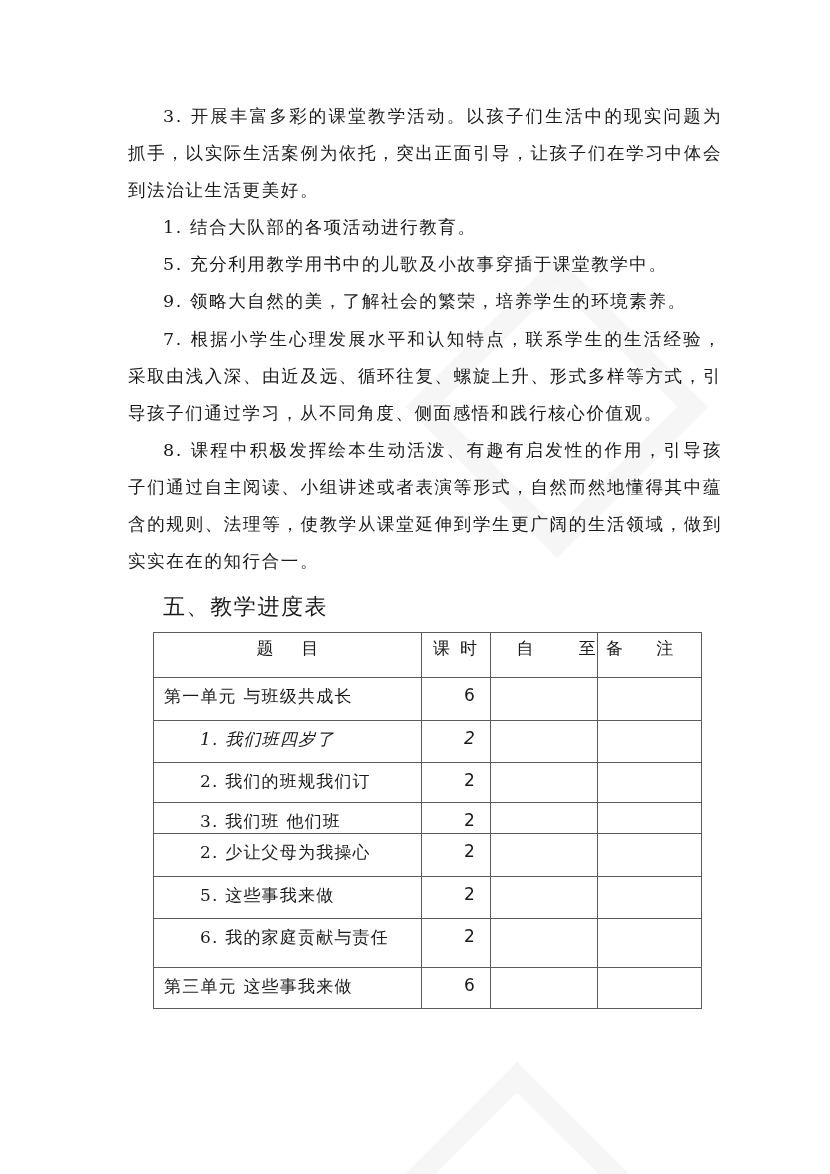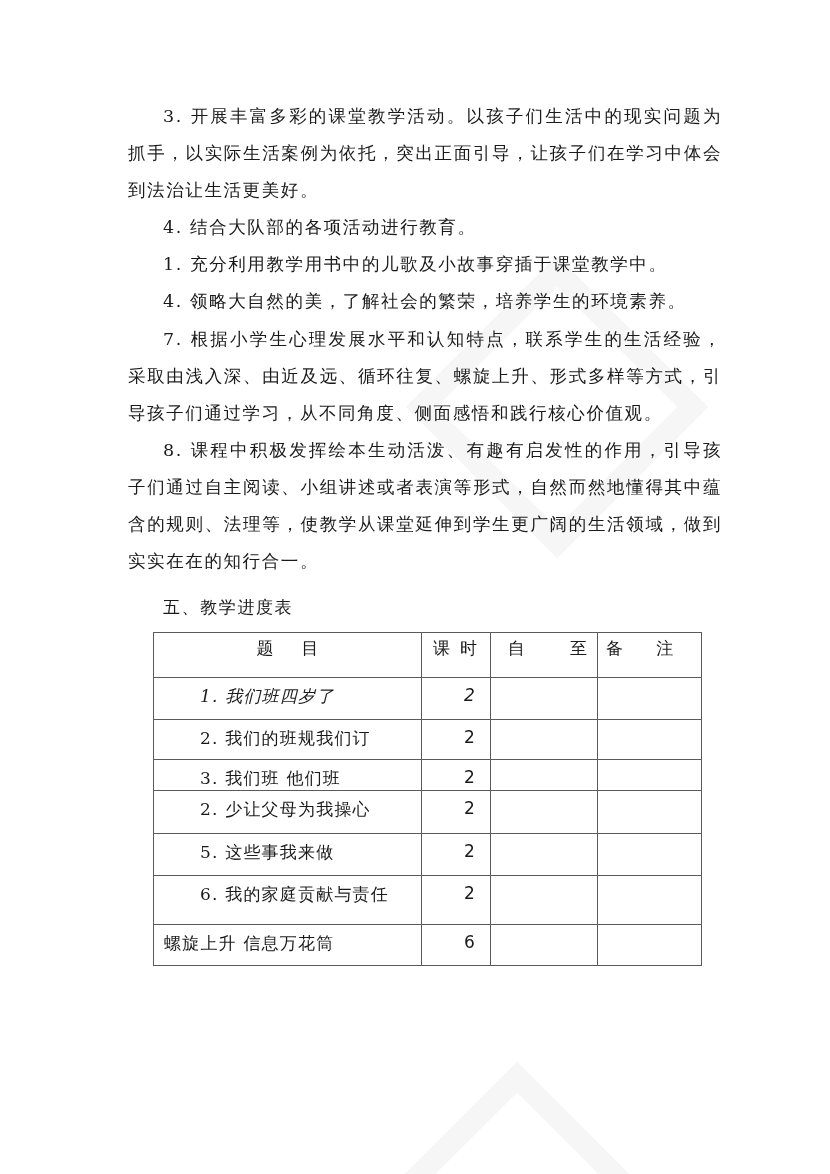--- a/index.html
+++ b/index.html
@@ -9,39 +9,39 @@
       color: #1a1a1a;
     }
     .page { position: absolute; left: 0; top: 0; width: 830px; height: 1174px; }
     .para {
       position: absolute; left: 128px; width: 594px;
       font-size: 17.5px; line-height: 37px; letter-spacing: 1.6px;
       text-align: justify; text-indent: 35px; margin: 0;
     }
     .heading {
       position: absolute; left: 163px; top: 592px;
-      font-size: 17px; line-height: 30px; letter-spacing: 1.6px; margin: 0;
+      font-size: 22px; line-height: 30px; letter-spacing: 1.6px; margin: 0;
     }
     table.schedule {
       position: absolute; left: 153px; top: 632px;
       border-collapse: collapse; table-layout: fixed;
       width: 548px; font-size: 17px; letter-spacing: 1.2px;
     }
     table.schedule td, table.schedule th {
       border: 1.3px solid #5a5a5a; padding: 0; vertical-align: top;
       font-weight: normal;
     }
     .col1 { width: 268px; }
     .col2 { width: 69px; }
     .col3 { width: 107px; }
     .col4 { width: 104px; }
     th { height: 40px; padding-top: 4px !important; }
     .th-title { text-align: center; letter-spacing: 28px; padding-left: 28px !important; }
     .th-hours { text-align: center; letter-spacing: 10px; padding-left: 8px !important; margin-top: 40px; }
-    .th-from { text-align: center; padding-left: 8px !important; }
+    .th-from { text-align: right; padding-left: 8px !important; }
     .th-from span.to { margin-left: 44px; }
     .th-note { text-align: left; padding-left: 8px !important; }
     .th-note span.n2 { margin-left: 32px; }
     td.topic { padding: 7px 0 0 10px !important; }
     td.topic.lesson { padding-left: 46px !important; }
     td.hours { text-align: right; padding: 7px 14px 0 0 !important; font-family: "DejaVu Sans", sans-serif; font-size: 17px; }
     .watermark {
       position: absolute; pointer-events: none;
       border: 22px solid rgba(0,0,0,0.035);
       transform: rotate(45deg);
@@ -49,23 +49,23 @@
   </style>
 </head>
 <body>
 
 <div class="page">
 
   <div class="watermark" style="left:450px;top:300px;width:170px;height:170px;"></div>
   <div class="watermark" style="left:400px;top:1110px;width:190px;height:190px;"></div>
 
   <p class="para" style="top:98px;">3. 开展丰富多彩的课堂教学活动。以孩子们生活中的现实问题为抓手，以实际生活案例为依托，突出正面引导，让孩子们在学习中体会到法治让生活更美好。</p>
-  <p class="para" style="top:209px;">4. 结合大队部的各项活动进行教育。</p>
-  <p class="para" style="top:246px;">1. 充分利用教学用书中的儿歌及小故事穿插于课堂教学中。</p>
-  <p class="para" style="top:283px;">4. 领略大自然的美，了解社会的繁荣，培养学生的环境素养。</p>
+  <p class="para" style="top:209px;">1. 结合大队部的各项活动进行教育。</p>
+  <p class="para" style="top:246px;">5. 充分利用教学用书中的儿歌及小故事穿插于课堂教学中。</p>
+  <p class="para" style="top:283px;">9. 领略大自然的美，了解社会的繁荣，培养学生的环境素养。</p>
   <p class="para" style="top:321px;">7. 根据小学生心理发展水平和认知特点，联系学生的生活经验，采取由浅入深、由近及远、循环往复、螺旋上升、形式多样等方式，引导孩子们通过学习，从不同角度、侧面感悟和践行核心价值观。</p>
   <p class="para" style="top:432px;">8. 课程中积极发挥绘本生动活泼、有趣有启发性的作用，引导孩子们通过自主阅读、小组讲述或者表演等形式，自然而然地懂得其中蕴含的规则、法理等，使教学从课堂延伸到学生更广阔的生活领域，做到实实在在的知行合一。</p>
 
   <p class="heading">五、教学进度表</p>
 
   <table class="schedule">
     <colgroup>
       <col class="col1">
         <col class="col2">
         <col class="col3">
@@ -73,20 +73,26 @@
     </colgroup>
     <thead>
       <tr>
         <th class="th-title">题目</th>
         <th class="th-hours">课时</th>
         <th class="th-from"><span>自</span><span class="to">至</span></th>
         <th class="th-note"><span>备</span><span class="n2">注</span></th>
       </tr>
     </thead>
     <tbody>
+      <tr style="height:43px;">
+        <td class="topic">第一单元 与班级共成长</td>
+        <td class="hours">6</td>
+        <td></td>
+        <td></td>
+      </tr>
       <tr style="height:42px;font-style:italic;">
         <td class="topic lesson">1. 我们班四岁了</td>
         <td class="hours">2</td>
         <td></td>
         <td></td>
       </tr>
       <tr style="height:40px;">
         <td class="topic lesson">2. 我们的班规我们订</td>
         <td class="hours">2</td>
         <td></td>
@@ -110,20 +116,20 @@
         <td></td>
         <td></td>
       </tr>
       <tr style="height:49px;">
         <td class="topic lesson">6. 我的家庭贡献与责任</td>
         <td class="hours">2</td>
         <td></td>
         <td></td>
       </tr>
       <tr style="height:41px;">
-        <td class="topic">螺旋上升 信息万花筒</td>
+        <td class="topic">第三单元 这些事我来做</td>
         <td class="hours">6</td>
         <td></td>
         <td></td>
       </tr>
     </tbody>
   </table>
 </div>
 
 </body></html>

